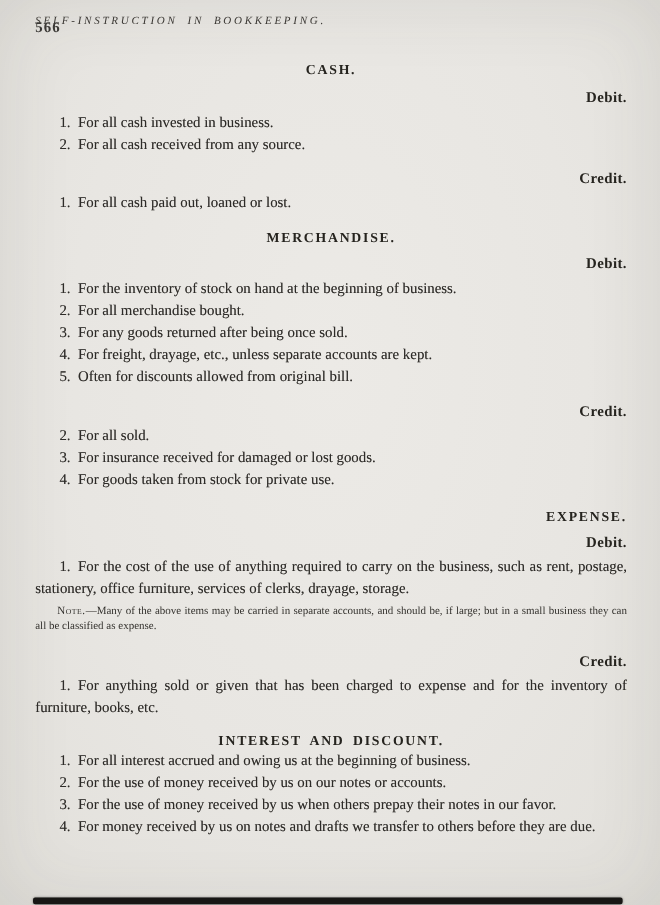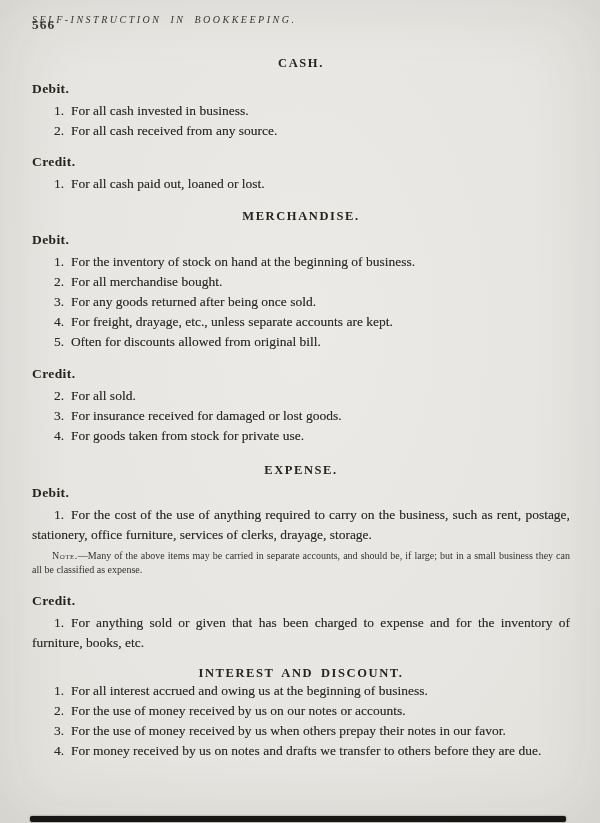--- a/index.html
+++ b/index.html
@@ -32,21 +32,21 @@
   }
   .section-title{
     text-align:center;
     font-weight:bold;
     font-size:12.5px;
     letter-spacing:1.6px;
     color:#26241f;
     word-spacing:3px;
   }
   .sub-heading{
-    text-align:left;
+    text-align:right;
     font-weight:bold;
     font-size:13.5px;
     letter-spacing:0.4px;
     color:#26241f;
   }
   .items{margin:0;}
   p.item{
     margin:0;
     font-size:13.5px;
     line-height:20px;
@@ -64,21 +64,21 @@
     color:#33312d;
   }
   .note-label{font-variant:small-caps;letter-spacing:0.5px;}
   
   .mt-cash{margin-top:22px;}
   .mt-debit1{margin-top:10px;margin-bottom:4px;}
   .mt-credit1{margin-top:13px;margin-bottom:4px;}
   .mt-merch{margin-top:15px;}
   .mt-debit2{margin-top:8px;margin-bottom:4px;}
   .mt-credit2{margin-top:14px;margin-bottom:4px;}
-  .mt-expense{margin-top:17px;}
+  .mt-expense{margin-top:17px;text-align:right;}
   .mt-debit3{margin-top:7px;margin-bottom:4px;}
   .mt-credit3{margin-top:16px;margin-bottom:4px;}
   .mt-interest{margin-top:13px;}
   .mt-debit4{margin-top:5px;margin-bottom:5px;}
   .scan-bar{
     position:absolute;
     left:30px;bottom:1px;
     width:536px;height:6px;
     background:#171614;
     border-radius:2px;

